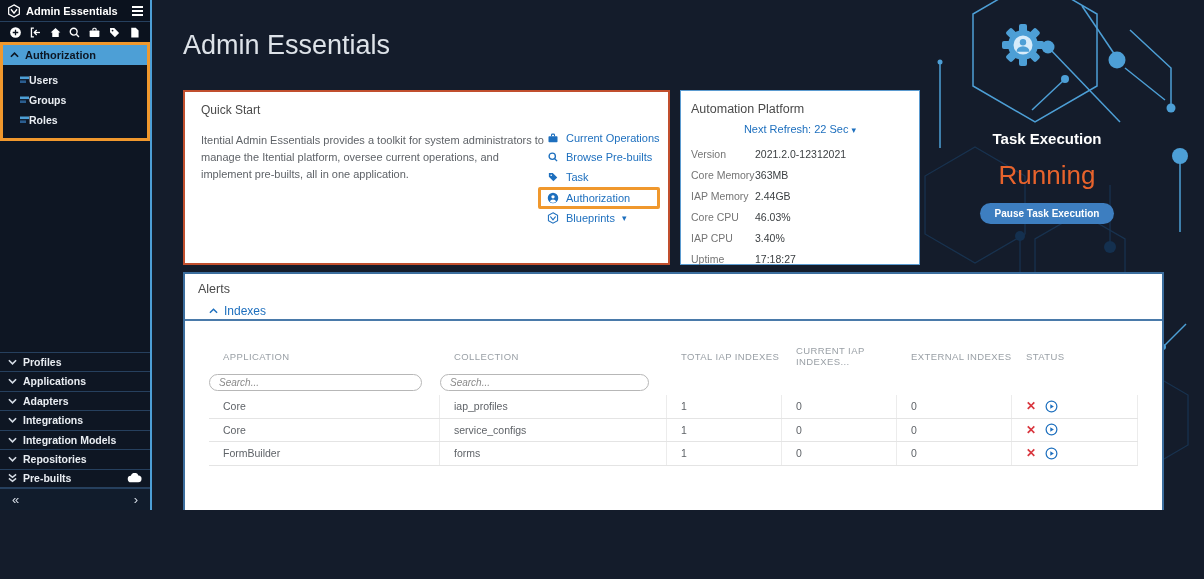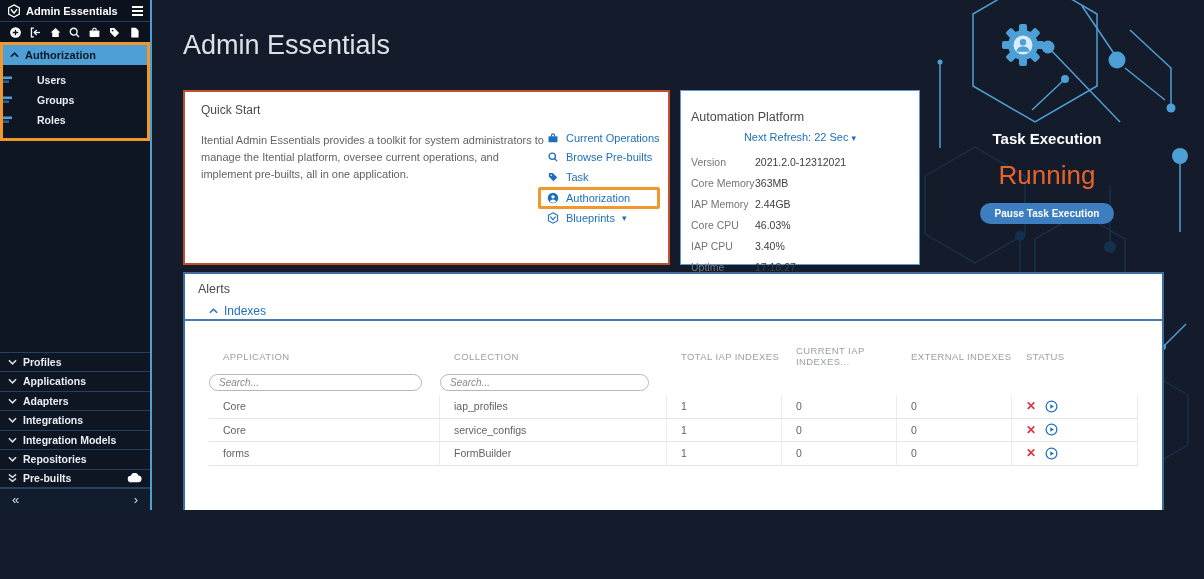--- a/index.html
+++ b/index.html
@@ -15,21 +15,21 @@
   .sb-title { color:#ffffff; font-size:11px; font-weight:bold; white-space:nowrap; }
   .hamburger { margin-left:auto; display:flex; flex-direction:column; gap:2px; cursor:pointer; }
   .hamburger i { display:block; width:11px; height:2px; background:#fff; }
   .sb-toolbar { height:20px; background:#0b121e; display:flex; align-items:center; justify-content:space-around; padding:0 6px; }
   .sb-toolbar .tbico { width:15px; height:15px; display:flex; align-items:center; justify-content:center; cursor:pointer; }
 
   .auth-group { border:3px solid #f0982d; }
   .auth-header { height:20px; background:#4d9fd6; color:#0c1624; font-size:11px; font-weight:bold;
                  display:flex; align-items:center; gap:6px; padding:0 7px; cursor:pointer; }
   .auth-items { background:#0e1623; padding:5px 0 8px 0; }
-  .auth-item { height:20px; display:flex; align-items:center; gap:25px; 
+  .auth-item { height:20px; display:flex; align-items:center; gap:0; padding-left:17px;
                color:#e9edf2; font-size:10.5px; font-weight:bold; cursor:pointer; }
 
   .sb-bottom { position:absolute; left:0; right:0; bottom:22px; }
   .sb-acc { height:19.5px; border-top:1px solid #26405e; display:flex; align-items:center; gap:6px;
             padding:0 8px; color:#e9edf2; font-size:10.5px; font-weight:bold; cursor:pointer; }
   .sb-acc:last-child { border-bottom:1px solid #26405e; }
   .sb-footer { position:absolute; left:0; right:0; bottom:0; height:22px; background:#111c2c;
                border-top:1px solid #26405e; display:flex; align-items:center; justify-content:space-between;
                padding:0 12px; color:#d6dde6; font-size:13px; }
   .sb-footer span { cursor:pointer; }
@@ -45,21 +45,21 @@
   .qs-card { left:31px; top:90px; width:487px; height:175px; border:2px solid #c14f2e; }
   .qs-title { position:absolute; left:16px; top:11px; font-size:12px; color:#4a4a4a; }
   .qs-desc { position:absolute; left:16px; top:40px; width:350px; font-size:11px; line-height:1.55; color:#5f6368; }
   .qs-links { position:absolute; left:362px; top:36px; display:flex; flex-direction:column; }
   .qs-link { display:flex; align-items:center; gap:7px; height:19.5px; color:#1d6fbe; font-size:11px;
              font-weight:500; cursor:pointer; white-space:nowrap; }
   .qs-link.hl { border:3px solid #f0982d; border-radius:2px; padding:0 6px; margin-left:-9px; height:22px; }
   .caret-down { font-size:9px; color:#1d6fbe; }
 
   
-  .ap-card { left:528px; top:90px; width:240px; height:175px; border:1px solid #5b9bd0; padding:19px 10px 0 10px; }
+  .ap-card { left:528px; top:90px; width:240px; height:175px; border:1px solid #5b9bd0; padding:11px 10px 0 10px; }
   .ap-title { font-size:12.5px; color:#4a4a4a; }
   .ap-refresh { margin-top:7px; text-align:center; color:#1d6fbe; font-size:11px; cursor:pointer; }
   .ap-rows { margin-top:8px; }
   .ap-row { display:flex; align-items:center; height:21px; }
   .ap-label { width:64px; font-size:10.5px; color:#757575; }
   .ap-value { font-size:10.5px; color:#3c4043; }
 
   
   .task-panel { position:absolute; left:810px; top:130px; width:170px; text-align:center; z-index:1; }
   .task-title { color:#ffffff; font-size:15px; font-weight:bold; }
@@ -479,22 +479,22 @@
             <span class="x-icon">✕</span>
             <span class="play-icon">
                 <svg width="13" height="13" viewBox="0 0 14 14">
                   <circle cx="7" cy="7" r="5.8" fill="none" stroke="#1d6fbe" stroke-width="1.3"></circle>
                   <polygon points="5.7,4.6 5.7,9.4 9.5,7" fill="#1d6fbe"></polygon>
                 </svg>
               </span>
           </div>
         </div>
         <div class="tr data">
+          <div class="td">FormBuilder</div>
           <div class="td">forms</div>
-          <div class="td">FormBuilder</div>
           <div class="td">1</div>
           <div class="td">0</div>
           <div class="td">0</div>
           <div class="td status-cell">
             <span class="x-icon">✕</span>
             <span class="play-icon">
                 <svg width="13" height="13" viewBox="0 0 14 14">
                   <circle cx="7" cy="7" r="5.8" fill="none" stroke="#1d6fbe" stroke-width="1.3"></circle>
                   <polygon points="5.7,4.6 5.7,9.4 9.5,7" fill="#1d6fbe"></polygon>
                 </svg>

